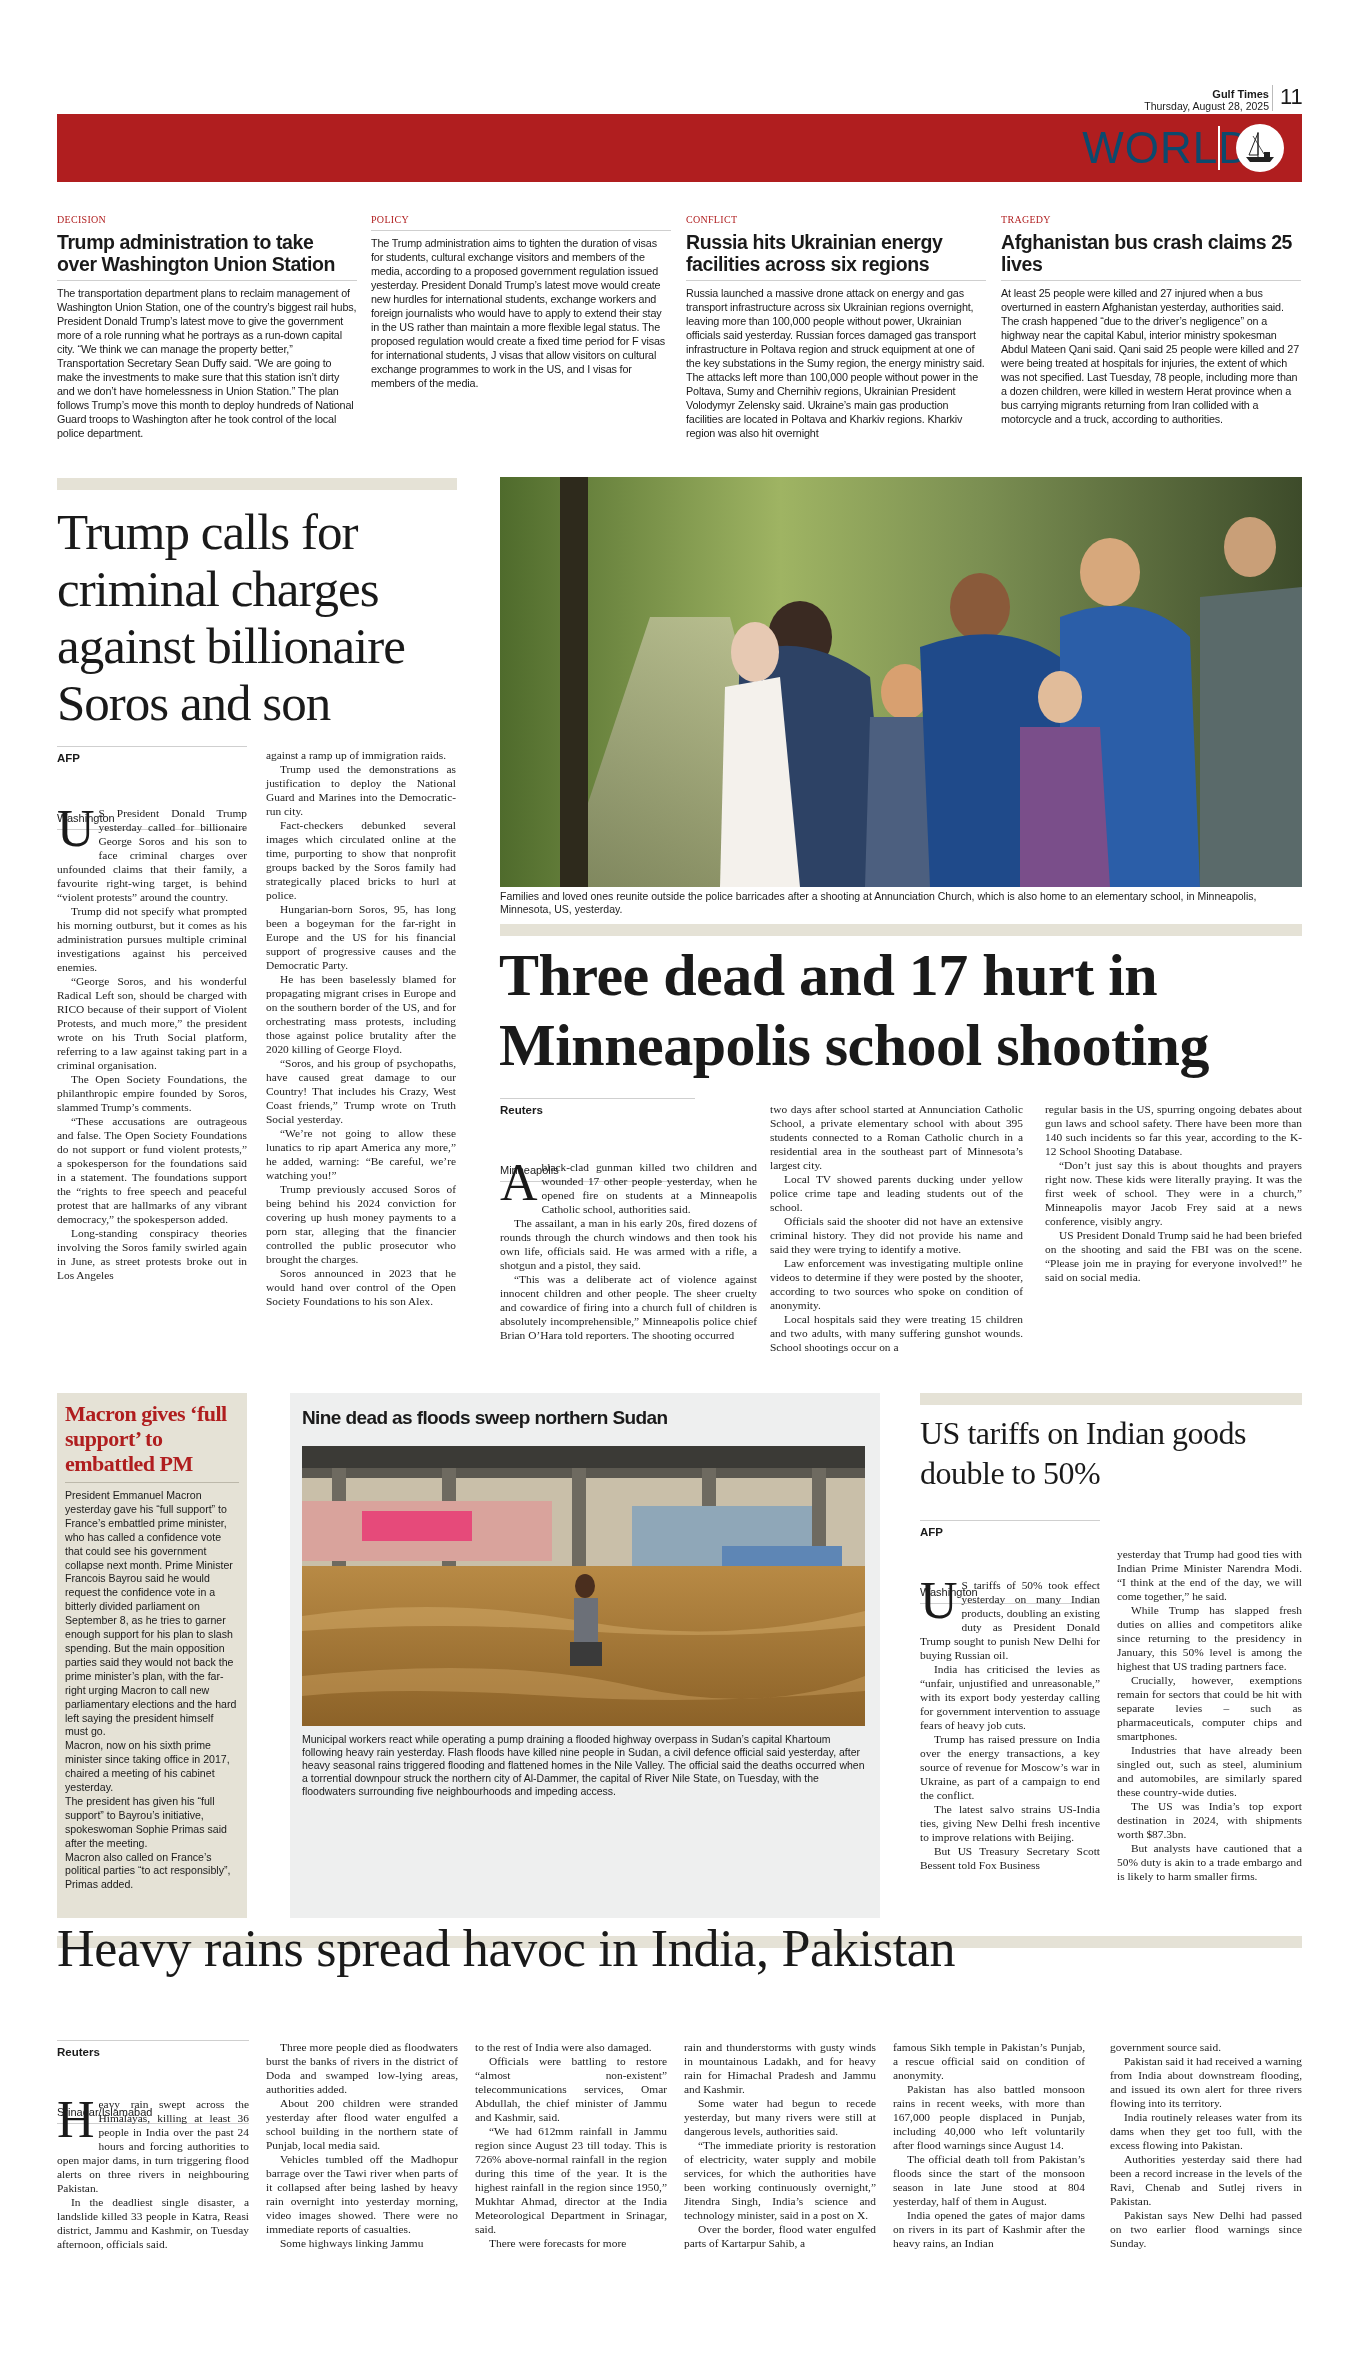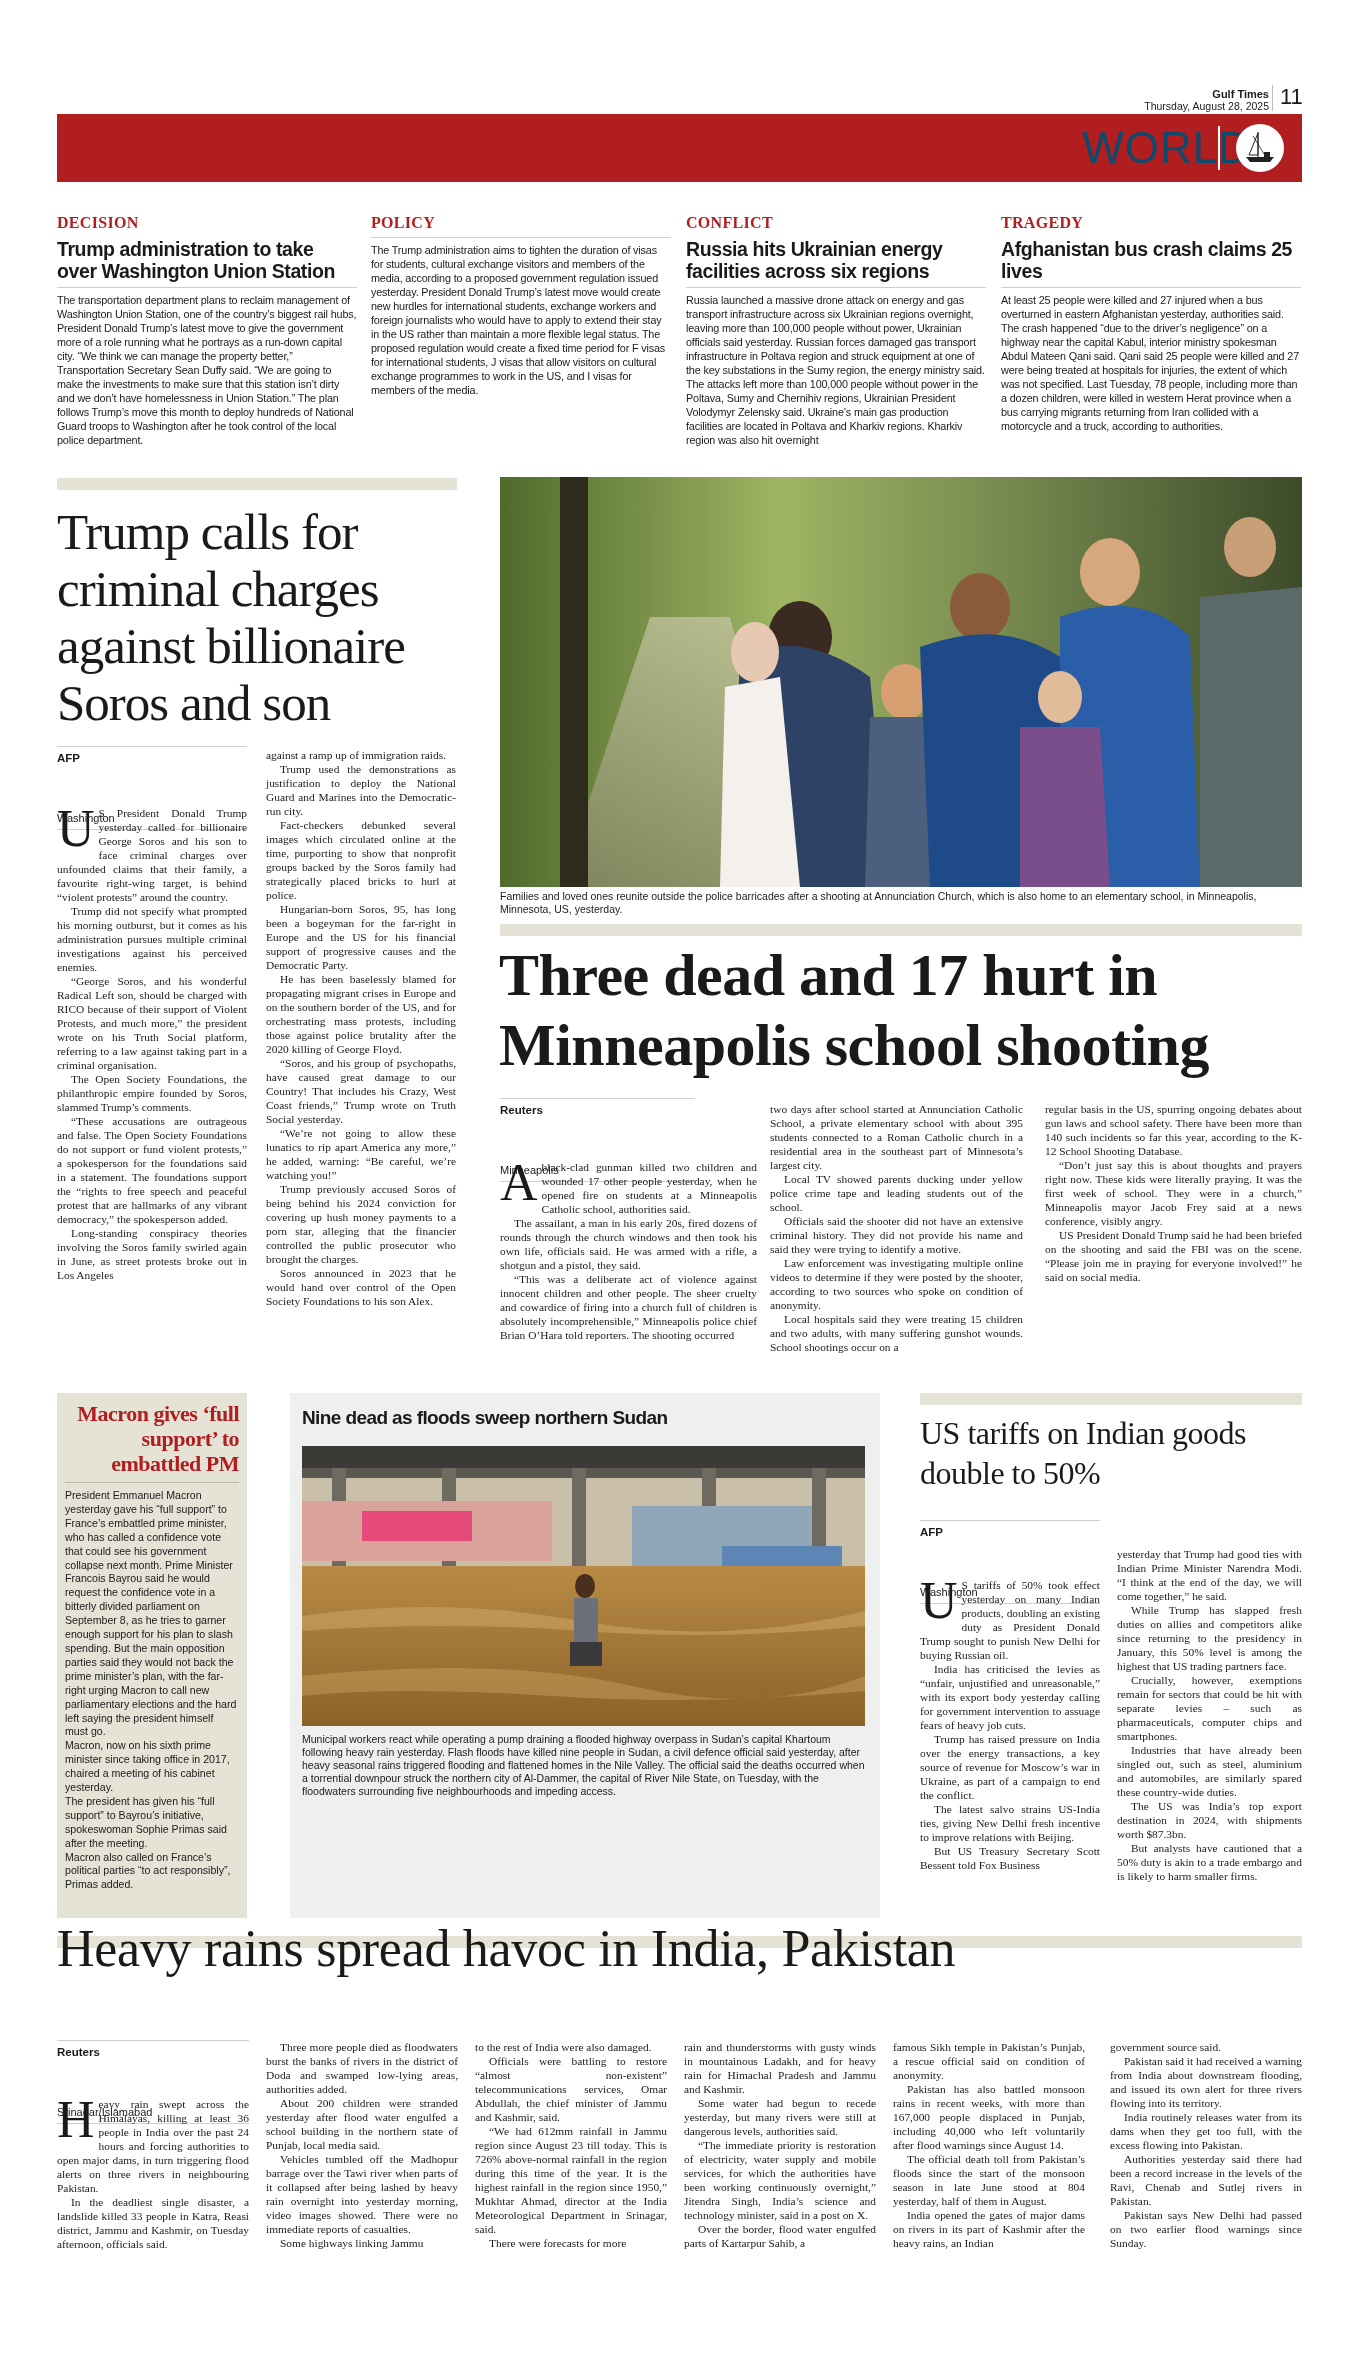--- a/index.html
+++ b/index.html
@@ -13,21 +13,21 @@
   .pub-name { font-weight: bold; font-size: 11px; }
   .page-num-divider { left: 1272px; top: 85px; width: 1px; height: 26px; background: #bbb; }
   .page-num { left: 1280px; top: 84px; font-family: "Liberation Sans", sans-serif; font-size: 22px; line-height: 26px; }
   .banner { left: 57px; top: 114px; width: 1245px; height: 68px; background: #b01e1f; }
   .section-title { right: 100px; top: 121px; color: #0c4a6e; font-family: "Liberation Sans", sans-serif; font-size: 44px; font-weight: 300; letter-spacing: 1px; line-height: 54px; }
   .section-divider { left: 1218px; top: 126px; width: 1.5px; height: 44px; background: #fff; }
   .logo-circle { left: 1236px; top: 124px; width: 48px; height: 48px; border-radius: 50%; background: #fff; }
 
   
   .brief { width: 300px; }
-  .brief-kicker { font-family: "Liberation Serif", serif; font-weight: bold; font-size: 16px; color: #b01e1f; letter-spacing: 0.3px; }
+  .brief-kicker { font-family: "Liberation Serif", serif; font-weight: normal; font-size: 10px; color: #b01e1f; letter-spacing: 0.3px; }
   .brief-title { font-family: "Liberation Sans", sans-serif; font-weight: bold; font-size: 19.5px; line-height: 22px; margin-top: 6px; letter-spacing: -0.4px; }
   .brief-rule { height: 1px; background: #cfcfcf; margin-top: 5px; }
   .brief-body { font-family: "Liberation Sans", sans-serif; font-size: 10.8px; line-height: 14px; margin-top: 5px; letter-spacing: -0.15px; }
 
   .gray-band { background: #e5e2d6; height: 12px; }
 
   
   .soros-title { left: 57px; top: 504px; width: 410px; font-family: "Liberation Serif", serif; font-size: 51px; line-height: 57px; letter-spacing: -1px; }
   .byline { font-family: "Liberation Sans", sans-serif; margin-top: 48px; }
   .byline-agency { font-weight: bold; font-size: 11.5px; }
@@ -40,21 +40,21 @@
   .dropcap { float: left; font-size: 52px; line-height: 42px; margin: 2px 4px 0 0; font-family: "Liberation Serif", serif; }
 
   
   .photo-main { left: 500px; top: 477px; width: 802px; height: 410px; overflow: hidden; }
   .caption { font-family: "Liberation Sans", sans-serif; font-size: 10.5px; line-height: 13px; }
 
   .shoot-title { left: 499px; top: 940px; width: 820px; font-family: "Liberation Serif", serif; font-weight: bold; font-size: 60px; line-height: 70px; letter-spacing: -0.5px; }
 
   
   .macron-box { left: 57px; top: 1393px; width: 190px; height: 525px; background: #e5e2d6; padding: 8px 8px; }
-  .macron-title { font-family: "Liberation Serif", serif; font-weight: bold; font-size: 22px; line-height: 25px; color: #b01e1f; letter-spacing: -0.5px; text-align: right; }
+  .macron-title { font-family: "Liberation Serif", serif; font-weight: bold; font-size: 22px; line-height: 25px; color: #b01e1f; letter-spacing: -0.5px; }
   .macron-body { font-family: "Liberation Sans", sans-serif; font-size: 10.6px; line-height: 13.9px; margin-top: 6px; }
 
   
   .sudan-box { left: 290px; top: 1393px; width: 590px; height: 525px; background: #eeefef; }
   .sudan-title { left: 12px; top: 14px; font-family: Liberation Sans, sans-serif; font-weight: bold; font-size: 19px; letter-spacing: -0.6px; }
   .photo-flood { left: 12px; top: 53px; width: 563px; height: 280px; overflow: hidden; }
 
   
   .tariff-title { left: 920px; top: 1413px; width: 380px; font-family: "Liberation Serif", serif; font-size: 32px; line-height: 40px; letter-spacing: -0.5px; }
 

